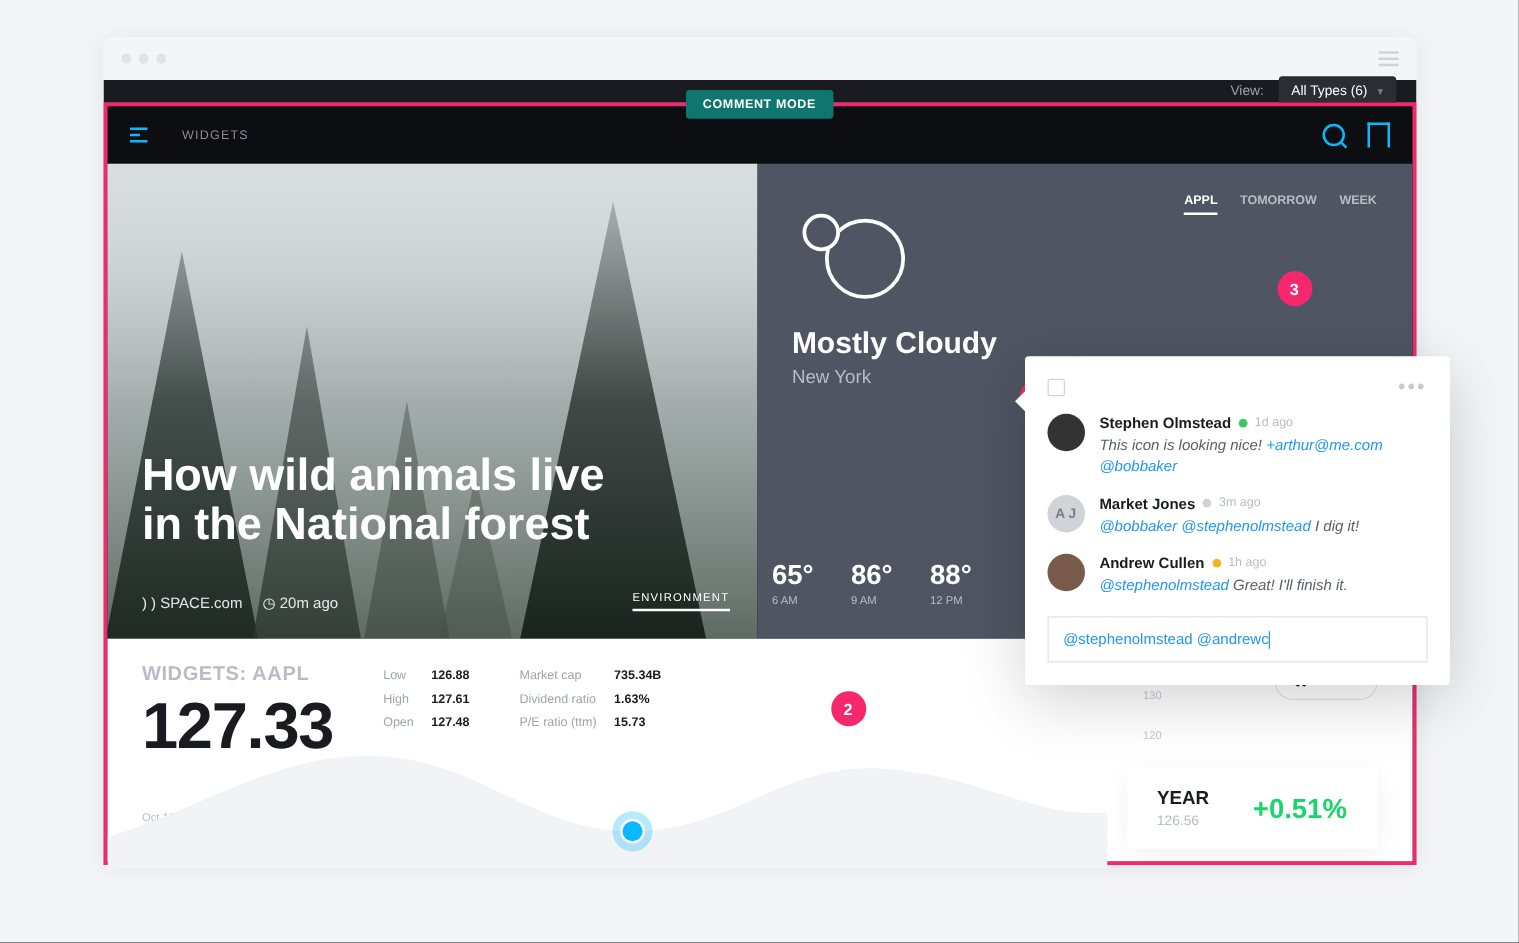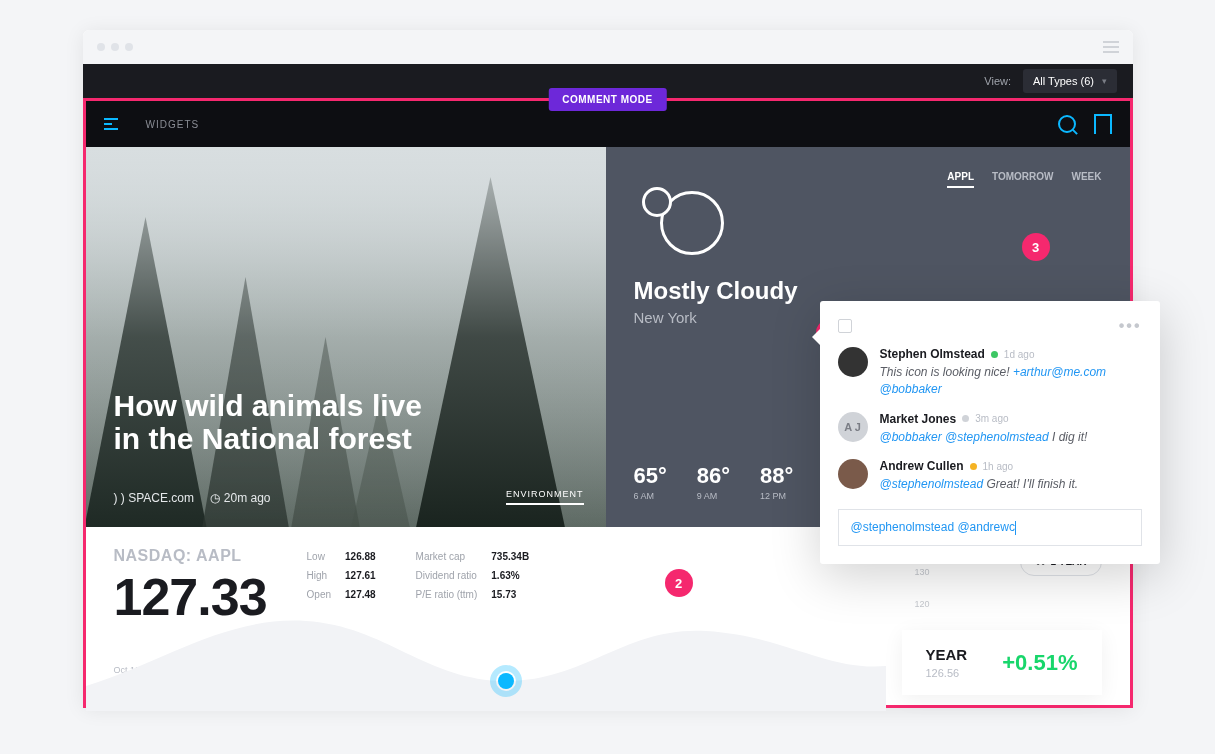--- a/index.html
+++ b/index.html
@@ -2,25 +2,25 @@
 <html><head>
 <meta charset="utf-8">
 <style>
 * { margin: 0; padding: 0; box-sizing: border-box; font-family: -apple-system, BlinkMacSystemFont, "Segoe UI", Helvetica, Arial, sans-serif; }
 body { background: #f4f5f7; padding: 30px; }
 .browser-frame { width: 1050px; margin: 0 auto; background: #fff; border-radius: 6px; box-shadow: 0 2px 20px rgba(0,0,0,0.08); overflow: visible; position: relative; }
 .titlebar { height: 34px; background: #f4f5f7; display: flex; align-items: center; justify-content: space-between; padding: 0 14px; border-radius: 6px 6px 0 0; }
 .traffic-dots { display: flex; gap: 6px; }
 .traffic-dots span { width: 8px; height: 8px; border-radius: 50%; background: #e0e3e8; }
 .hamburger-top { width: 16px; height: 2px; background: #d0d3d8; box-shadow: 0 -5px 0 #d0d3d8, 0 5px 0 #d0d3d8; }
-.menubar { height: 34px; background: #1a1b20; display: flex; align-items: center; justify-content: flex-end; padding: 0 16px; gap: 12px; color: #9fa3ab; font-size: 11px; }
+.menubar { height: 18px; background: #1a1b20; display: flex; align-items: center; justify-content: flex-end; padding: 0 16px; gap: 12px; color: #9fa3ab; font-size: 11px; }
 .view-select { background: #2b2d35; padding: 6px 10px; border-radius: 3px; color: #fff; font-size: 11px; display: flex; align-items: center; gap: 8px; }
 .chev { font-size: 9px; color: #7a7d85; }
 .app { border: 3px solid #f5286e; background: #0d0e12; position: relative; }
-.comment-mode-pill { position: absolute; top: -13px; left: 50%; transform: translateX(-50%); background: #6d28d9; color: #fff; font-size: 10px; font-weight: 700; letter-spacing: 0.5px; padding: 6px 14px; border-radius: 3px; }
+.comment-mode-pill { position: absolute; top: -13px; left: 50%; transform: translateX(-50%); background: #0f766e; color: #fff; font-size: 10px; font-weight: 700; letter-spacing: 0.5px; padding: 6px 14px; border-radius: 3px; }
 .appbar { height: 46px; display: flex; align-items: center; padding: 0 18px; justify-content: space-between; }
 .appbar-left { display: flex; align-items: center; gap: 28px; }
 .menu-icon { display: flex; flex-direction: column; gap: 3px; }
 .menu-icon span { width: 14px; height: 2px; background: #0bb8ff; }
 .menu-icon span:nth-child(2) { width: 8px; }
 .widgets-label { color: #8a8d95; font-size: 10px; letter-spacing: 1px; }
 .appbar-right { display: flex; align-items: center; gap: 18px; position: relative; }
 .search-ic, .bookmark-ic { width: 18px; height: 18px; }
 .search-ic { border: 2px solid #0bb8ff; border-radius: 50%; position: relative; }
 .search-ic::after { content: ''; position: absolute; width: 6px; height: 2px; background: #0bb8ff; transform: rotate(45deg); bottom: -2px; right: -4px; }
@@ -30,32 +30,32 @@
 .hero { height: 380px; position: relative; background: linear-gradient(180deg, #d8dee0 0%, #a8b2b0 35%, #5e6a64 100%); overflow: hidden; }
 .trees { position: absolute; inset: 0; }
 .tree { position: absolute; bottom: -10px; background: #2a3530; }
 .tree.t1 { left: -10px; width: 140px; height: 320px; clip-path: polygon(50% 0%, 95% 100%, 5% 100%); background: #1f2a25; }
 .tree.t2 { left: 110px; width: 100px; height: 260px; clip-path: polygon(50% 0%, 95% 100%, 5% 100%); background: #2a3530; opacity: 0.8; }
 .tree.t3 { left: 200px; width: 80px; height: 200px; clip-path: polygon(50% 0%, 95% 100%, 5% 100%); background: #3a453e; opacity: 0.6; }
 .tree.t4 { left: 320px; width: 170px; height: 360px; clip-path: polygon(50% 0%, 95% 100%, 5% 100%); background: #1a241f; }
 .tree.t5 { left: 260px; width: 70px; height: 140px; clip-path: polygon(50% 0%, 95% 100%, 5% 100%); background: #455048; opacity: 0.55; }
 .fog { position: absolute; inset: 0; background: linear-gradient(180deg, rgba(216,222,224,0.85) 0%, rgba(216,222,224,0.2) 50%, rgba(0,0,0,0) 100%); }
 .hero-text { position: absolute; left: 28px; bottom: 72px; color: #fff; }
-.headline { font-size: 30px; font-weight: 700; line-height: 1.1; }
+.headline { font-size: 36px; font-weight: 700; line-height: 1.1; }
 .hero-meta { position: absolute; left: 28px; bottom: 22px; color: #e5e8ea; font-size: 12px; display: flex; align-items: center; gap: 16px; }
 .env-tag { position: absolute; right: 22px; bottom: 22px; color: #fff; font-size: 9px; letter-spacing: 1px; border-bottom: 2px solid #fff; padding-bottom: 4px; }
 .weather { background: #4f5562; height: 380px; color: #fff; position: relative; padding: 24px 28px; }
 .weather-tabs { position: absolute; top: 24px; right: 28px; display: flex; gap: 18px; font-size: 10px; font-weight: 700; color: #b8bcc5; }
 .weather-tabs .active { color: #fff; border-bottom: 2px solid #fff; padding-bottom: 4px; }
 .cloud-ic { margin-top: 14px; width: 90px; height: 70px; position: relative; }
 .cloud-big { width: 64px; height: 64px; border: 3px solid #fff; border-radius: 50%; position: absolute; bottom: 0; right: 0; }
 .cloud-small { width: 30px; height: 30px; border: 3px solid #fff; border-radius: 50%; position: absolute; top: 2px; left: 8px; background: #4f5562; }
 .cond { font-size: 24px; font-weight: 700; margin-top: 22px; }
 .loc { font-size: 15px; color: #b8bcc5; margin-top: 4px; }
-.temps { position: absolute; bottom: 26px; left: 28px; display: flex; gap: 30px; }
+.temps { position: absolute; bottom: 26px; left: 12px; display: flex; gap: 30px; }
 .temp-item .t { font-size: 22px; font-weight: 700; }
 .temp-item .h { font-size: 9px; color: #b8bcc5; margin-top: 2px; }
 .stock-area { background: #fff; padding: 20px 28px 30px; position: relative; }
 .stock-row { display: flex; gap: 40px; align-items: flex-start; }
 .ticker-label { color: #b8bcc5; font-size: 16px; font-weight: 600; letter-spacing: 0.5px; }
 .price { font-size: 52px; font-weight: 900; color: #1a1b20; line-height: 1; margin-top: 6px; letter-spacing: -1px; }
 .ts { font-size: 9px; color: #b8bcc5; margin-top: 42px; }
 .stats { display: grid; grid-template-columns: auto auto; column-gap: 14px; row-gap: 8px; font-size: 10px; margin-top: 4px; }
 .stats .k { color: #9fa3ab; }
 .stats .v { color: #1a1b20; font-weight: 700; }
@@ -177,21 +177,21 @@
               <div class="t">88°</div>
               <div class="h">12 PM</div>
             </div>
         </div>
       </div>
     </div>
 
     <div class="stock-area">
       <div class="stock-row">
         <div>
-          <div class="ticker-label">NASDAQ: AAPL</div>
+          <div class="ticker-label">WIDGETS: AAPL</div>
           <div class="price">127.33</div>
           <div class="ts">Oct 12 2:16 PM EDT</div>
         </div>
         <div class="stats">
           <span class="k">Low</span>
             <span class="v">126.88</span>
           <span class="k">High</span>
             <span class="v">127.61</span>
           <span class="k">Open</span>
             <span class="v">127.48</span>

